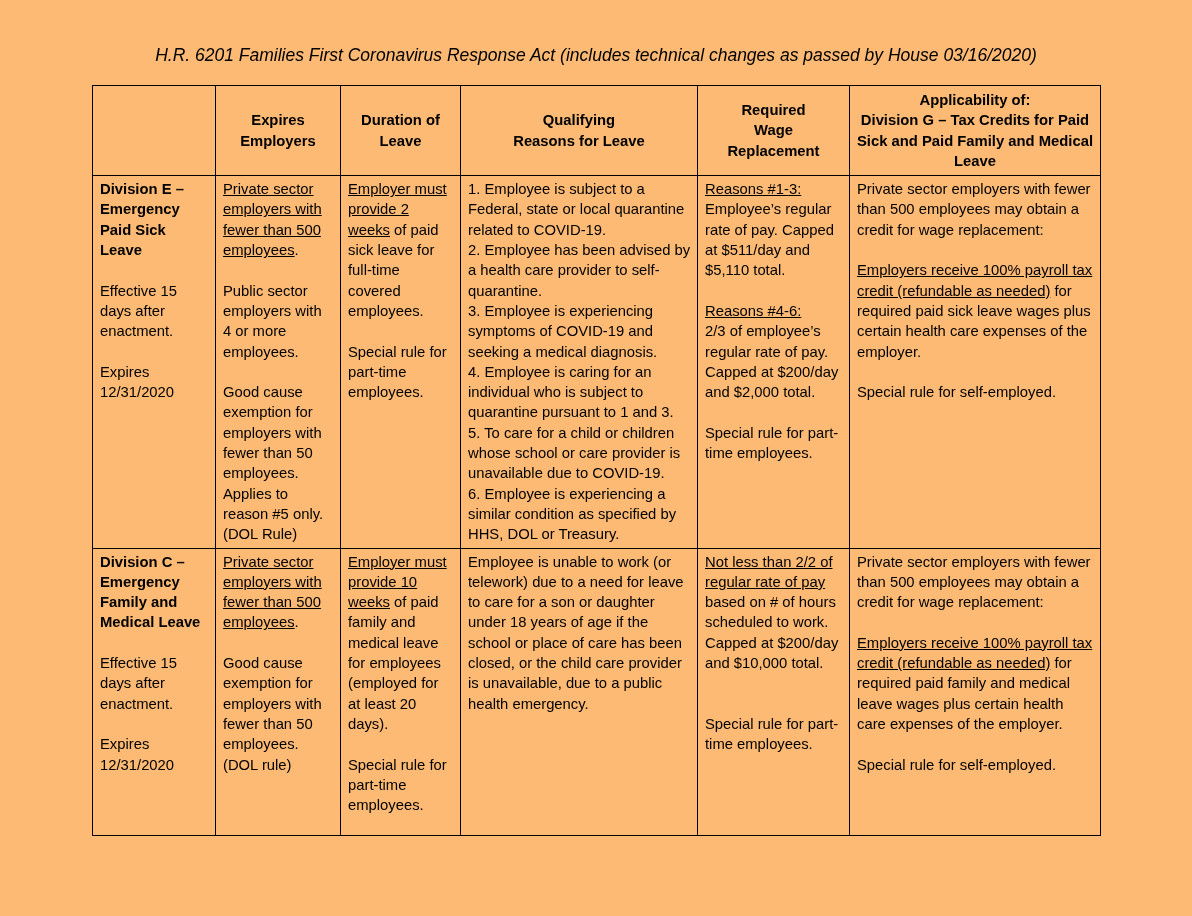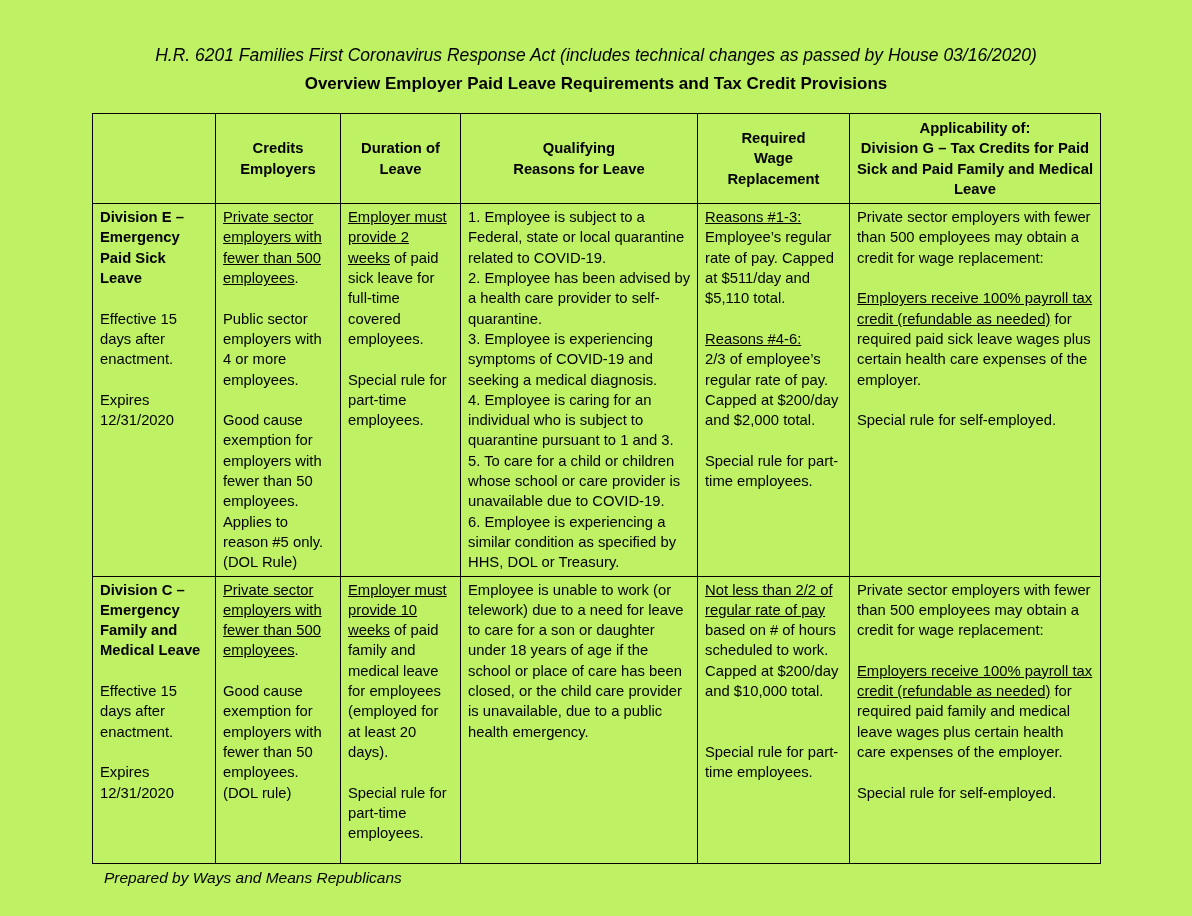--- a/index.html
+++ b/index.html
@@ -1,19 +1,19 @@
 <!DOCTYPE html>
 <html><head>
 <meta charset="utf-8">
 <style>
   html, body { margin: 0; padding: 0; background: #ffffff; }
   .page {
     width: 1192px;
     height: 916px;
-    background: #bef264;
+    background: #fdba74;
     color: #000000;
     font-family: "Liberation Sans", sans-serif;
     position: relative;
     overflow: hidden;
     box-sizing: border-box;
     padding-top: 44px;
   }
   .titles { text-align: center; }
   .title1 {
     font-style: italic;
@@ -59,37 +59,36 @@
     font-size: 15.5px;
     margin: 5px 0 0 104px;
   }
 </style>
 </head>
 <body>
 
 <div class="page">
   <div class="titles">
     <p class="title1">H.R. 6201 Families First Coronavirus Response Act (includes technical changes as passed by House 03/16/2020)</p>
-    <p class="title2">Overview Employer Paid Leave Requirements and Tax Credit Provisions</p>
   </div>
 
   <table class="leave-table">
     <colgroup>
       <col style="width:123px">
       <col style="width:125px">
       <col style="width:120px">
       <col style="width:237px">
       <col style="width:152px">
       <col style="width:251px">
     </colgroup>
     <thead>
       <tr id="header-row">
           <th></th>
           <th>
-            <div>Credits</div>
+            <div>Expires</div>
             <div>Employers</div>
           </th>
           <th>
             <div>Duration of</div>
             <div>Leave</div>
           </th>
           <th>
             <div>Qualifying</div>
             <div>Reasons for Leave</div>
           </th>
@@ -181,14 +180,13 @@
             <div class="para"><span>Private sector employers with fewer than 500 employees may obtain a credit for wage replacement:</span></div>
             <div class="para">&nbsp;</div>
             <div class="para"><span class="seg-u">Employers receive 100% payroll tax credit (refundable as needed)</span><span> for required paid family and medical leave wages plus certain health care expenses of the employer.</span></div>
             <div class="para">&nbsp;</div>
             <div class="para"><span>Special rule for self-employed.</span></div>
           </td>
         </tr>
       </tbody>
   </table>
 
-  <p class="footer">Prepared by Ways and Means Republicans</p>
 </div>
 
 </body></html>

